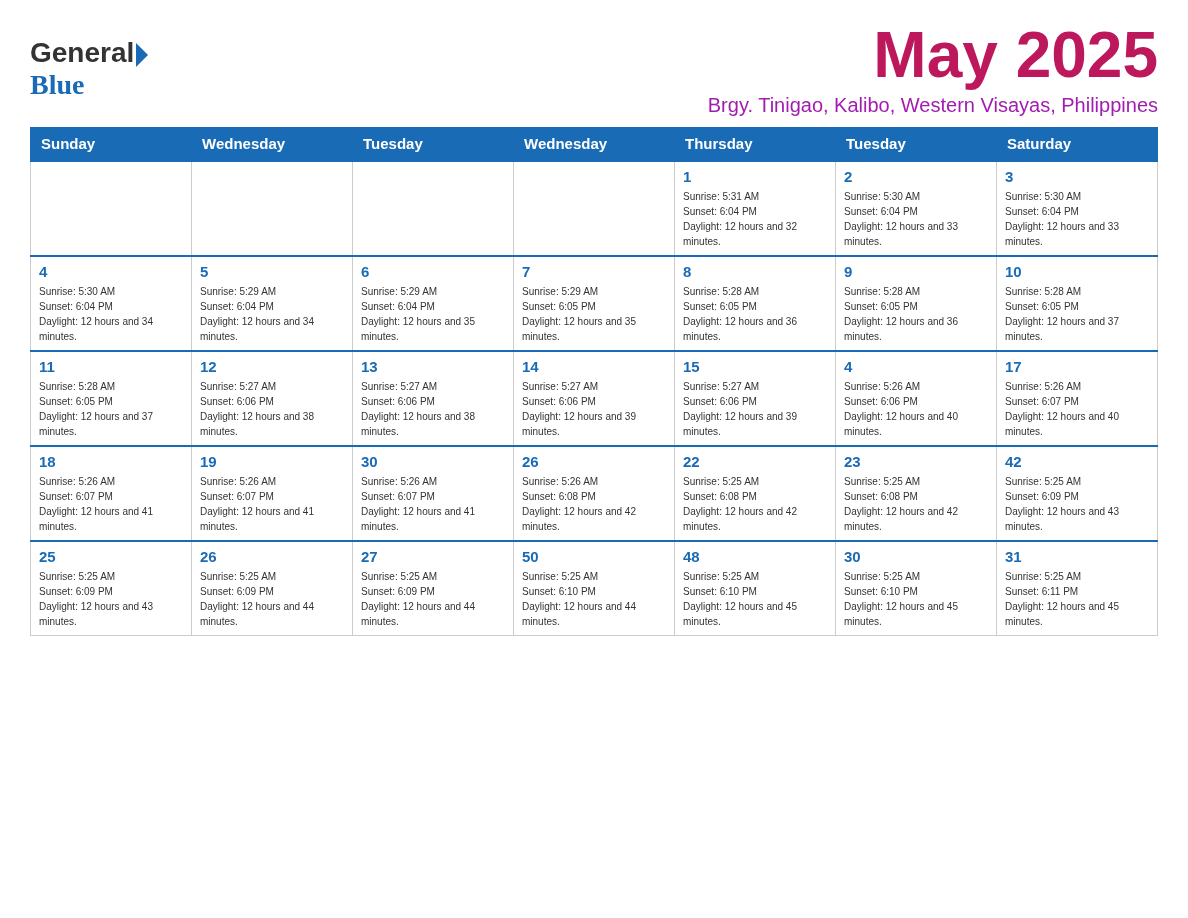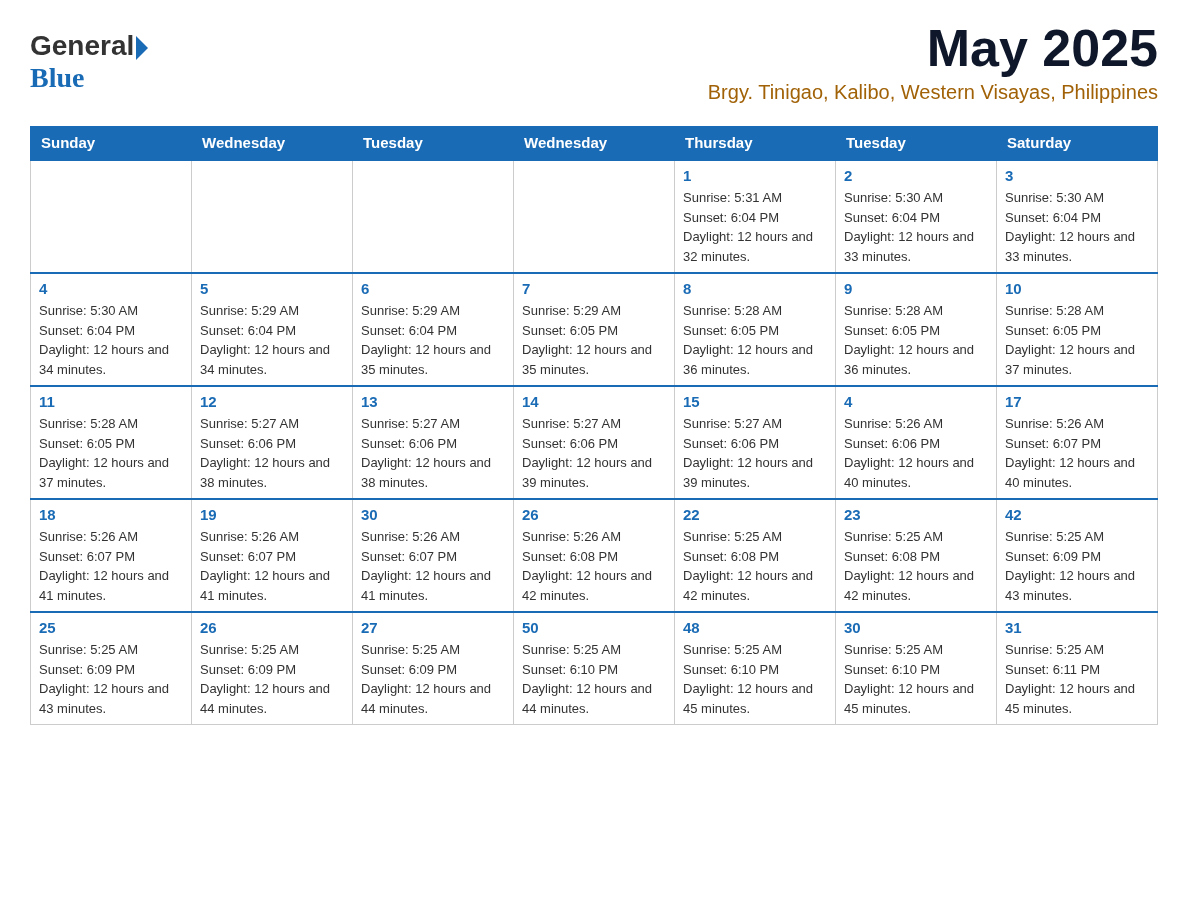--- a/index.html
+++ b/index.html
@@ -39,34 +39,34 @@
       border-left: 12px solid #1a6bb5;
       border-top: 12px solid transparent;
       border-bottom: 12px solid transparent;
       margin-left: 2px;
       margin-top: 4px;
     }
     .title-section {
       text-align: right;
     }
     .month-year {
-      font-size: 52px;
-      font-weight: bold;
-      color: #0f172a;
+      font-size: 64px;
+      font-weight: bold;
+      color: #be185d;
       line-height: 1.1;
     }
     .subtitle {
       font-size: 20px;
-      color: #a16207;
+      color: #a21caf;
       margin-top: 4px;
     }
     .calendar {
       width: 100%;
       border-collapse: collapse;
-      margin-top: 22px;
+      margin-top: 10px;
     }
     .calendar th {
       background-color: #1a6bb5;
       color: #fff;
       font-size: 15px;
       font-weight: bold;
       padding: 8px 10px;
       text-align: left;
       border: 1px solid #1a6bb5;
     }
@@ -83,21 +83,21 @@
       background: #fff;
     }
     .day-number {
       font-size: 15px;
       font-weight: bold;
       color: #1a6bb5;
       margin-bottom: 4px;
       display: block;
     }
     .day-info {
-      font-size: 13px;
+      font-size: 10px;
       color: #333;
       line-height: 1.5;
     }
     .calendar tr td {
       border-top: 2px solid #1a6bb5;
     }
     .calendar thead tr th {
       border-top: none;
     }
   </style>

